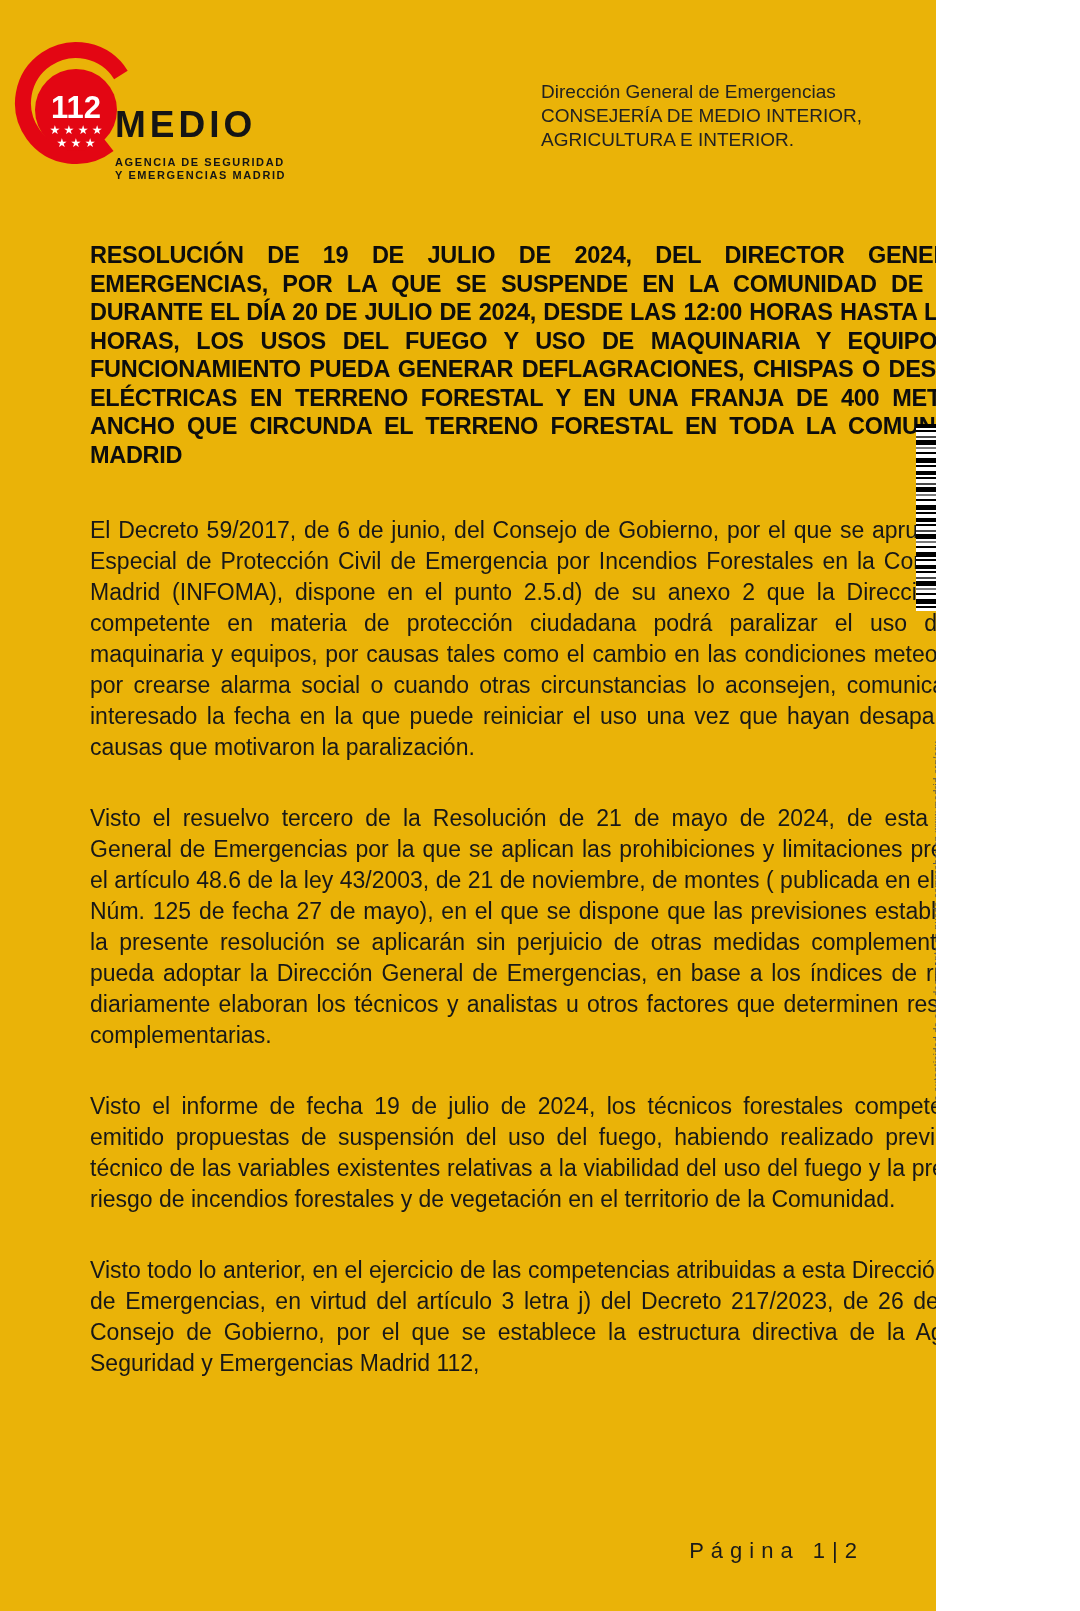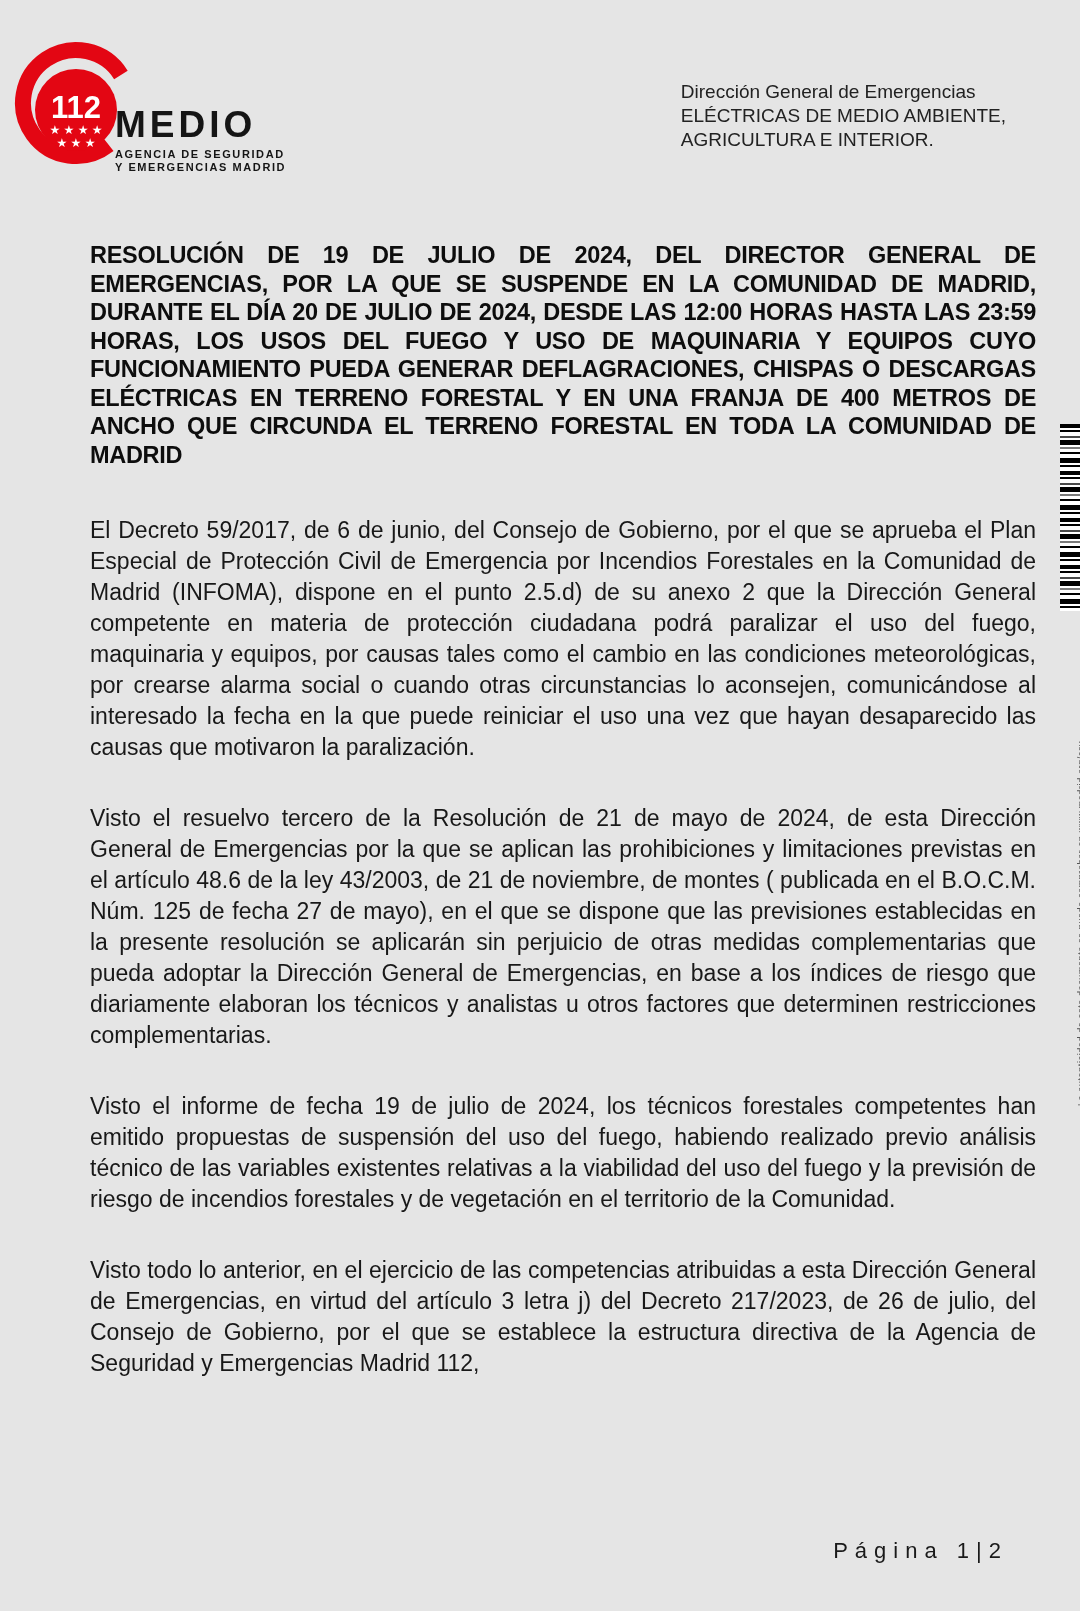--- a/index.html
+++ b/index.html
@@ -1,35 +1,35 @@
 <!DOCTYPE html>
 <html><head>
 <meta charset="utf-8">
 <style>
   html,body{margin:0;padding:0;background:#ffffff;}
   .page{
     position:relative;
-    width:1080px;
+    width:936px;
     height:1611px;
-    background:#e5e5e5;
+    background:#eab308;
     overflow:hidden;
     font-family:"Liberation Sans", sans-serif;
     color:#1a1a1a;
   }
 
   
   .logo{position:absolute;left:12px;top:28px;width:300px;height:150px;}
   .logo svg{position:absolute;left:0;top:0;}
   .asem-block{position:absolute;left:103px;top:78px;}
   .asem-word{
     font-size:37px;font-weight:bold;letter-spacing:4px;
     color:#151515;line-height:1;
   }
   .asem-sub{
-    margin-top:5px;font-size:11px;font-weight:bold;
+    margin-top:13px;font-size:11px;font-weight:bold;
     letter-spacing:1.6px;line-height:13px;color:#151515;white-space:nowrap;
   }
 
   
   .header-org{
     position:absolute;right:74px;top:80px;
     text-align:left;font-size:19px;line-height:24px;color:#222222;
   }
 
   
@@ -94,21 +94,21 @@
       <div class="asem-word">MEDIO</div>
       <div class="asem-sub">
         <div>AGENCIA DE SEGURIDAD</div>
         <div>Y EMERGENCIAS MADRID</div>
       </div>
     </div>
   </div>
 
   <div class="header-org">
     <div>Dirección General de Emergencias</div>
-    <div>ELÉCTRICAS DE MEDIO AMBIENTE,</div>
+    <div>CONSEJERÍA DE MEDIO INTERIOR,</div>
     <div>AGRICULTURA E INTERIOR.</div>
   </div>
 
   <div class="content">
     <p class="doc-title">RESOLUCIÓN DE 19 DE JULIO DE 2024, DEL DIRECTOR GENERAL DE EMERGENCIAS, POR LA QUE SE SUSPENDE EN LA COMUNIDAD DE MADRID, DURANTE EL DÍA 20 DE JULIO DE 2024, DESDE LAS 12:00 HORAS HASTA LAS 23:59 HORAS, LOS USOS DEL FUEGO Y USO DE MAQUINARIA Y EQUIPOS CUYO FUNCIONAMIENTO PUEDA GENERAR DEFLAGRACIONES, CHISPAS O DESCARGAS ELÉCTRICAS EN TERRENO FORESTAL Y EN UNA FRANJA DE 400 METROS DE ANCHO QUE CIRCUNDA EL TERRENO FORESTAL EN TODA LA COMUNIDAD DE MADRID</p>
     <p class="doc-p">El Decreto 59/2017, de 6 de junio, del Consejo de Gobierno, por el que se aprueba el Plan Especial de Protección Civil de Emergencia por Incendios Forestales en la Comunidad de Madrid (INFOMA), dispone en el punto 2.5.d) de su anexo 2 que la Dirección General competente en materia de protección ciudadana podrá paralizar el uso del fuego, maquinaria y equipos, por causas tales como el cambio en las condiciones meteorológicas, por crearse alarma social o cuando otras circunstancias lo aconsejen, comunicándose al interesado la fecha en la que puede reiniciar el uso una vez que hayan desaparecido las causas que motivaron la paralización.</p>
     <p class="doc-p">Visto el resuelvo tercero de la Resolución de 21 de mayo de 2024, de esta Dirección General de Emergencias por la que se aplican las prohibiciones y limitaciones previstas en el artículo 48.6 de la ley 43/2003, de 21 de noviembre, de montes ( publicada en el B.O.C.M. Núm. 125 de fecha 27 de mayo), en el que se dispone que las previsiones establecidas en la presente resolución se aplicarán sin perjuicio de otras medidas complementarias que pueda adoptar la Dirección General de Emergencias, en base a los índices de riesgo que diariamente elaboran los técnicos y analistas u otros factores que determinen restricciones complementarias.</p>
     <p class="doc-p">Visto el informe de fecha 19 de julio de 2024, los técnicos forestales competentes han emitido propuestas de suspensión del uso del fuego, habiendo realizado previo análisis técnico de las variables existentes relativas a la viabilidad del uso del fuego y la previsión de riesgo de incendios forestales y de vegetación en el territorio de la Comunidad.</p>
     <p class="doc-p">Visto todo lo anterior, en el ejercicio de las competencias atribuidas a esta Dirección General de Emergencias, en virtud del artículo 3 letra j) del Decreto 217/2023, de 26 de julio, del Consejo de Gobierno, por el que se establece la estructura directiva de la Agencia de Seguridad y Emergencias Madrid 112,</p>
   </div>

